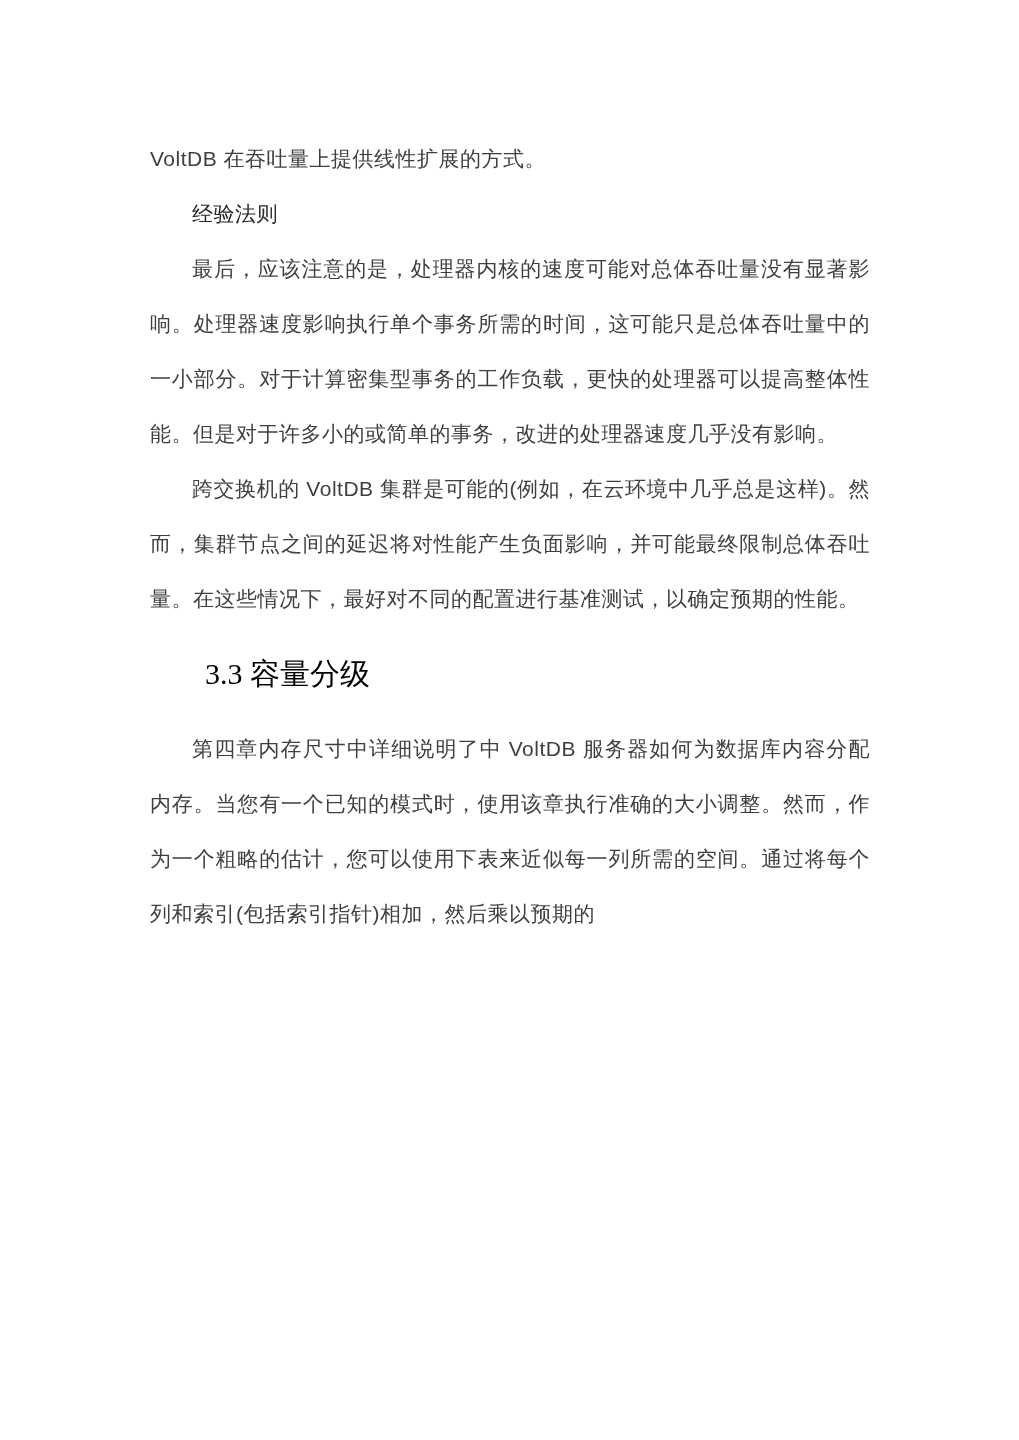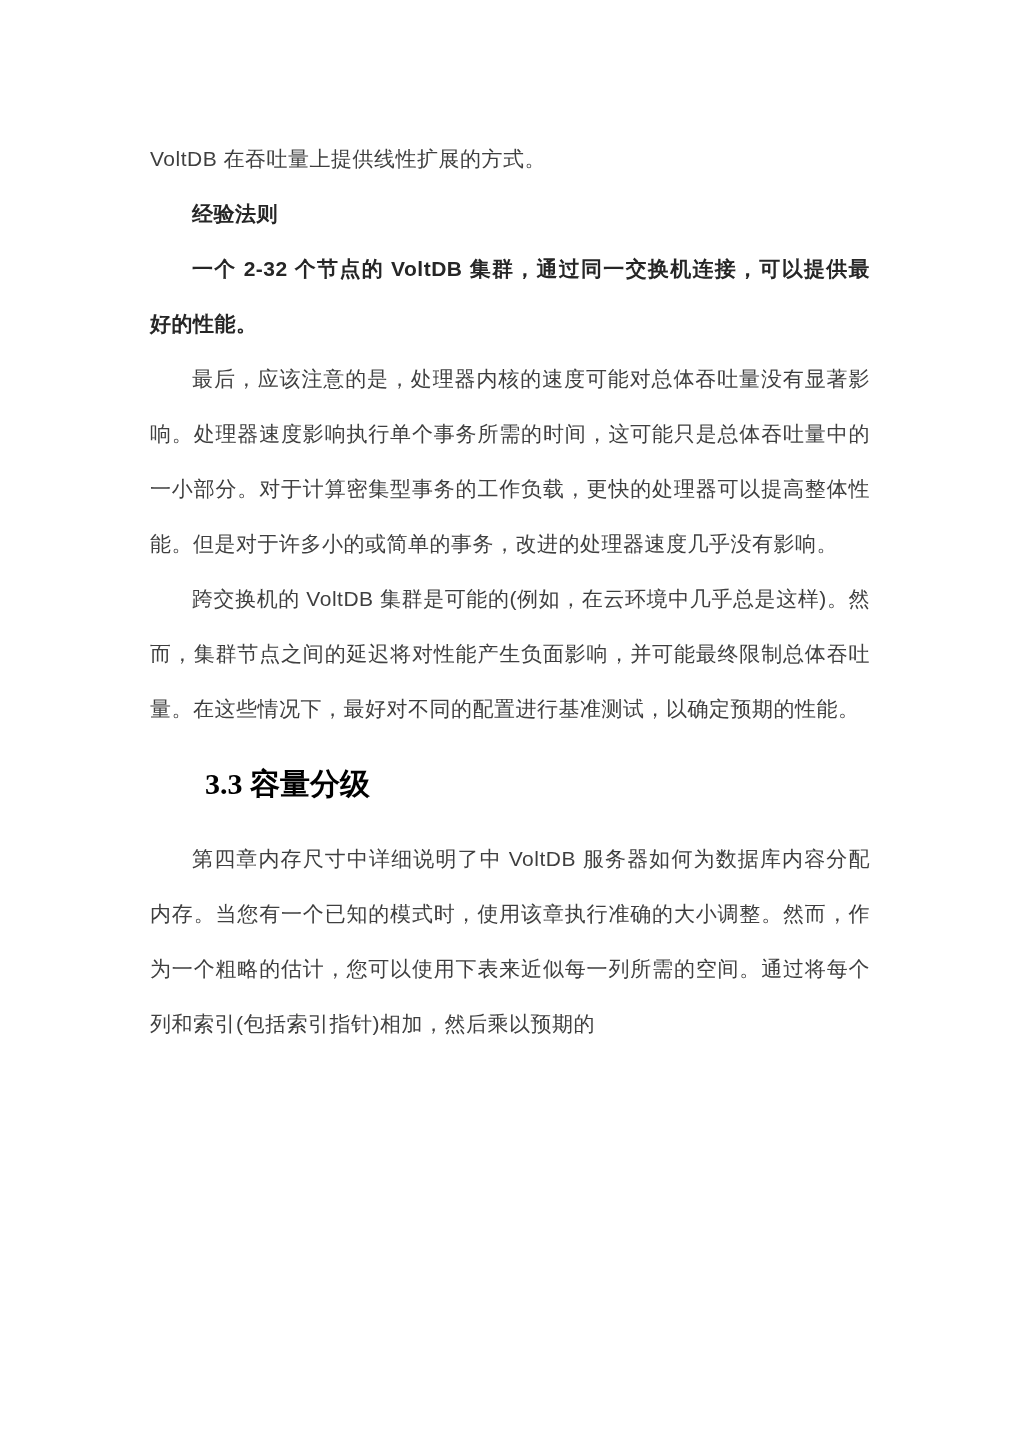--- a/index.html
+++ b/index.html
@@ -28,45 +28,44 @@
     line-height: 55px;
     color: #3f3f3f;
     text-align: justify;
     letter-spacing: 0.5px;
     word-break: break-all;
   }
   .para.indent {
     text-indent: 42px;
   }
   .para.bold {
-    font-weight: bold;
+    font-weight: normal;
     color: #262626;
   }
   .section-heading {
     margin: 20px 0 20px 0;
     padding-left: 55px;
     font-family: "Liberation Serif", "DejaVu Serif", serif;
-    font-weight: bold;
+    font-weight: normal;
     font-size: 30px;
     line-height: 55px;
     color: #000000;
     text-align: left;
   }
 </style>
 </head>
 <body>
 
 <div class="page">
 
   <p class="para">VoltDB 在吞吐量上提供线性扩展的方式。</p>
 
 
   <p class="para indent bold">经验法则</p>
 
-  <p class="para indent bold">一个 2-32 个节点的 VoltDB 集群，通过同一交换机连接，可以提供最好的性能。</p>
 
   <p class="para indent">最后，应该注意的是，处理器内核的速度可能对总体吞吐量没有显著影响。处理器速度影响执行单个事务所需的时间，这可能只是总体吞吐量中的一小部分。对于计算密集型事务的工作负载，更快的处理器可以提高整体性能。但是对于许多小的或简单的事务，改进的处理器速度几乎没有影响。</p>
 
   <p class="para indent">跨交换机的 VoltDB 集群是可能的(例如，在云环境中几乎总是这样)。然而，集群节点之间的延迟将对性能产生负面影响，并可能最终限制总体吞吐量。在这些情况下，最好对不同的配置进行基准测试，以确定预期的性能。</p>
 
   <h2 class="section-heading">3.3 容量分级</h2>
 
 
   <p class="para indent">第四章内存尺寸中详细说明了中 VoltDB 服务器如何为数据库内容分配内存。当您有一个已知的模式时，使用该章执行准确的大小调整。然而，作为一个粗略的估计，您可以使用下表来近似每一列所需的空间。通过将每个列和索引(包括索引指针)相加，然后乘以预期的</p>
 

